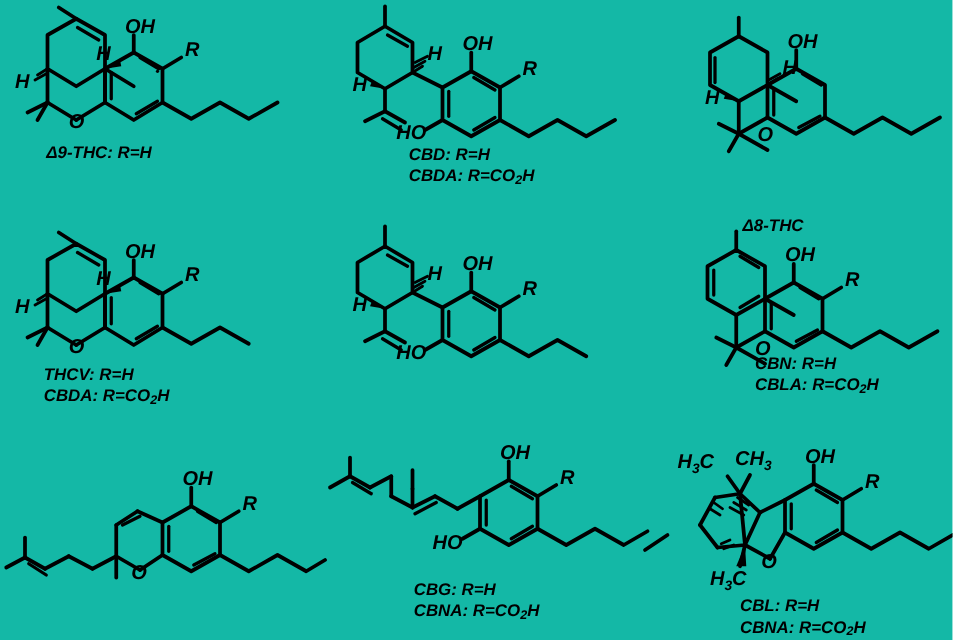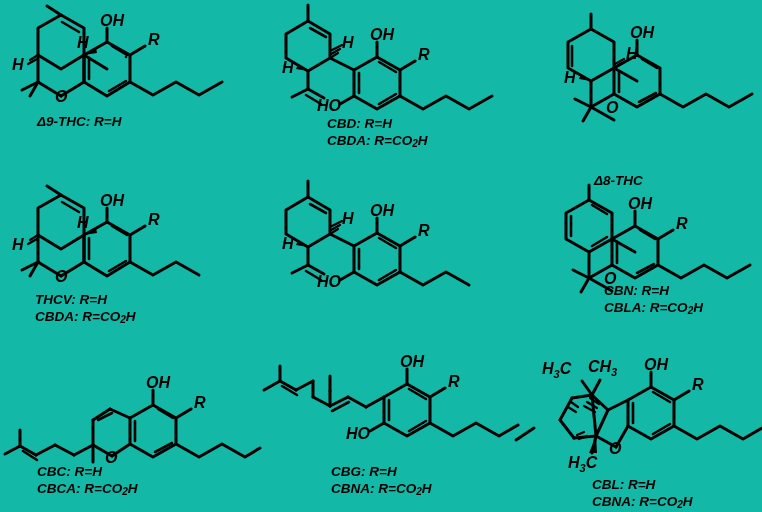--- a/index.html
+++ b/index.html
@@ -336,24 +336,20 @@
 
       <path class="bond" d="M153,55 L153,40"></path>
 
       <path class="bond" d="M176,68 L191,59"></path>
 
       <path class="bond" d="M176,94 L199,107 L222,94 L245,107 L260,98"></path>
       <text class="atom" x="146" y="38">OH</text>
       <text class="atom" x="194" y="58">R</text>
       <text class="atom" x="105" y="113">O</text>
     </svg>
-    <div class="caption" style="left:37px; top:113px;">
-      <div>CBC: R=H</div>
-      <div><span>CBCA: R=CO</span><span class="sub">2</span><span>H</span></div>
-    </div>
   </div>
 
   <div class="panel" style="left:258px; top:350px; width:262px; height:162px;">
     <svg class="struct-svg" width="262" height="120" viewBox="0 0 262 120">
 
       <path class="bond" d="M6,40 L22,31"></path>
       <path class="bond" d="M22,31 L22,16"></path>
       <path class="bond" d="M22,31 L38,40"></path>
       <path class="bond-thin" d="M24,36 L39,45"></path>
       <path class="bond" d="M38,40 L55,31"></path>

